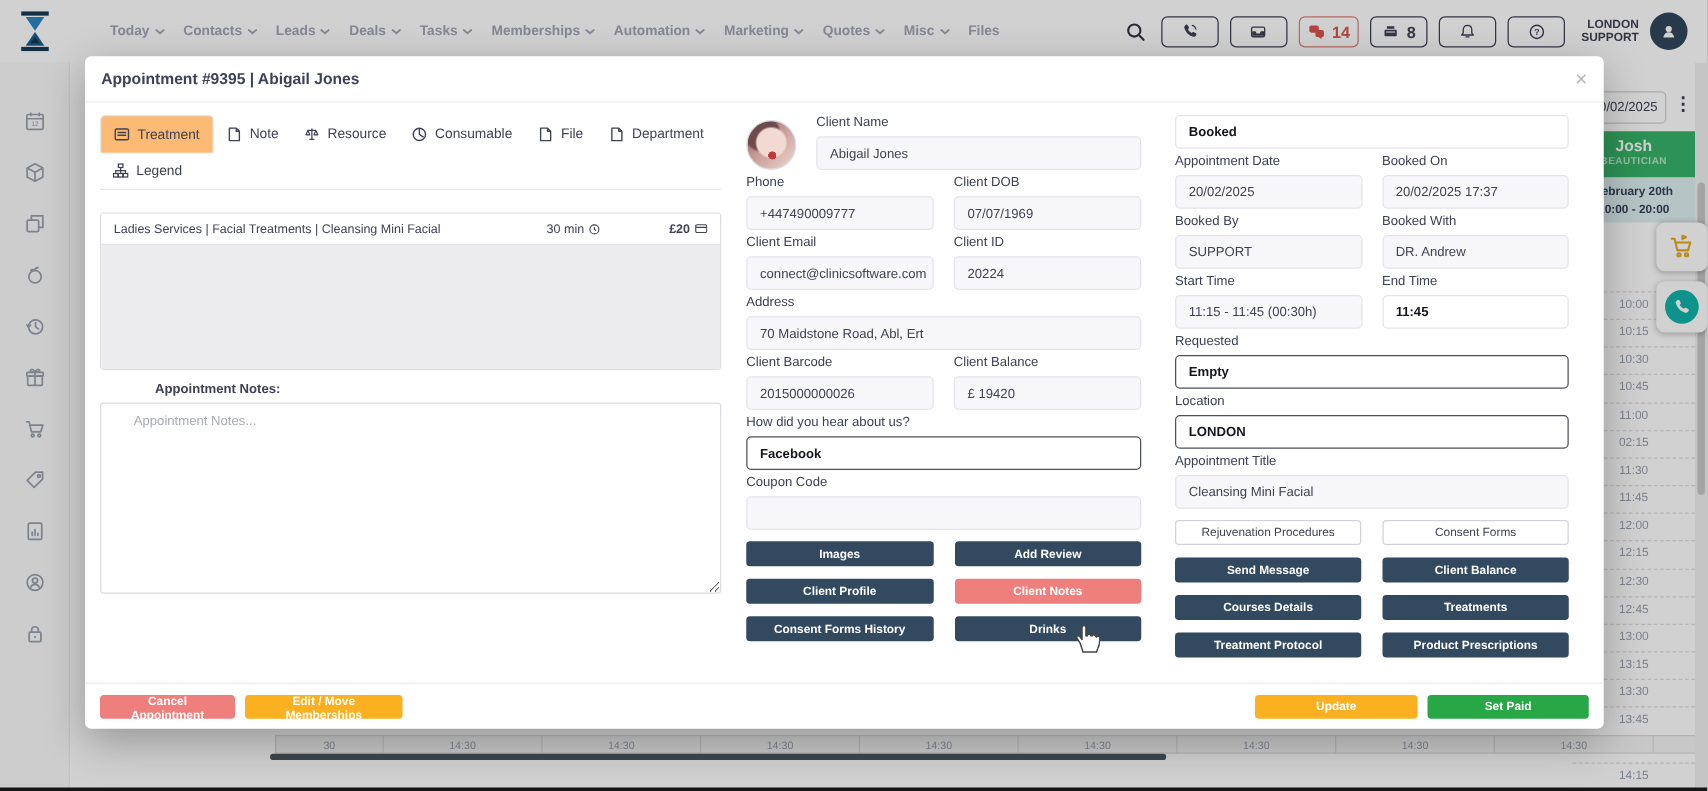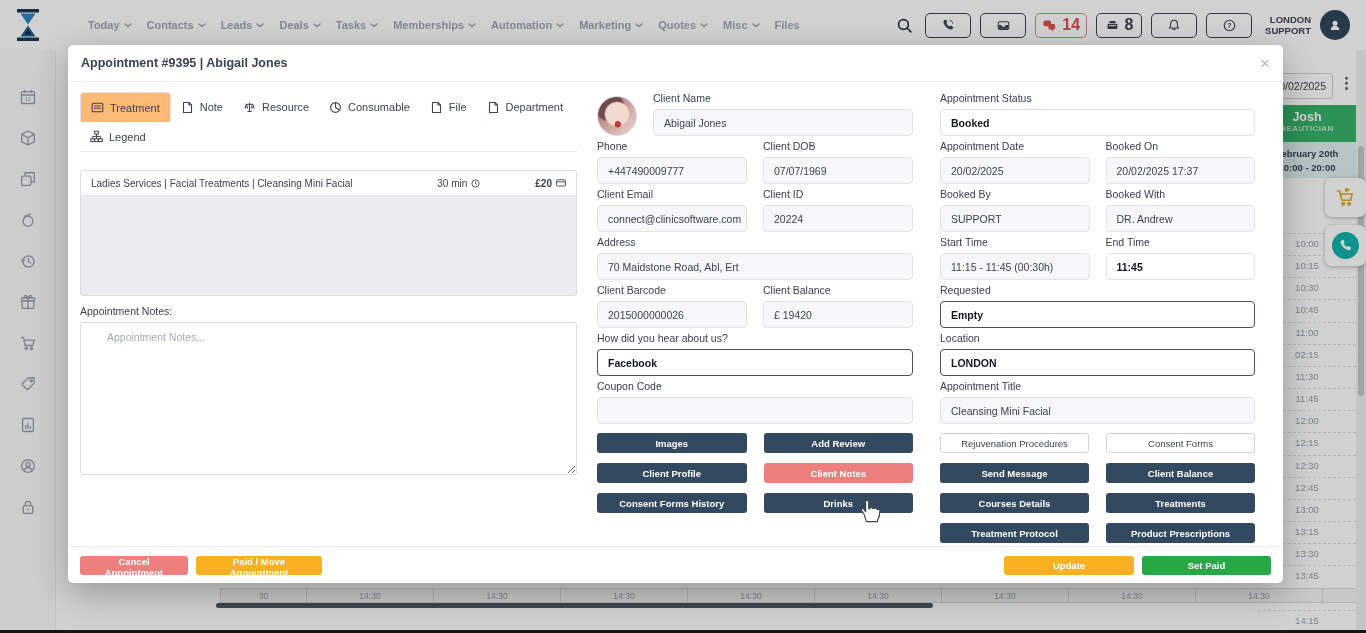--- a/index.html
+++ b/index.html
@@ -6,21 +6,21 @@
   .screen{position:relative;width:1366px;height:633px;overflow:hidden;background:#fff;
     font-family:"Liberation Sans",sans-serif;-webkit-font-smoothing:antialiased;}
   
   .topnav{position:absolute;top:0;left:0;right:0;height:50px;background:#fff;display:flex;align-items:center;z-index:1;}
   .logo{width:56px;height:50px;display:flex;align-items:center;justify-content:center;}
   .nav-items{display:flex;gap:15px;margin-left:32px;align-items:center;}
   .nav-item{font-size:11px;font-weight:700;color:#a2a6b6;display:flex;align-items:center;gap:4px;cursor:pointer;white-space:nowrap;}
   .top-right{margin-left:auto;display:flex;align-items:center;gap:9px;padding-right:16px;}
   .icon-box{height:23px;min-width:32px;border:1.4px solid #3f4254;border-radius:5px;display:flex;align-items:center;justify-content:center;gap:5px;padding:0 6px;background:#fff;cursor:pointer;}
   .icon-box.red{border-color:#dd847d;}
-  .cnt{font-size:16px;font-weight:700;color:#3f4254;}
+  .cnt{font-size:13px;font-weight:700;color:#3f4254;}
   .cnt.red{color:#d8554d;}
   .account{font-size:9.5px;font-weight:700;color:#3f4254;text-align:right;line-height:1.2;margin-left:4px;}
   .avatar-top{width:30px;height:30px;border-radius:50%;background:#31465c;display:flex;align-items:center;justify-content:center;cursor:pointer;}
   .sidebar{position:absolute;left:0;top:50px;width:56px;bottom:0;background:#fafbfc;border-right:1px solid #eceef2;
     display:flex;flex-direction:column;align-items:center;padding-top:38px;gap:23px;box-sizing:border-box;z-index:1;}
   .side-icon{width:18px;height:18px;cursor:pointer;}
   .calendar{position:absolute;left:56px;top:50px;right:0;bottom:0;background:#fff;z-index:0;}
   .date-box{position:absolute;top:23px;right:33px;width:88px;height:26px;border:1px solid #ccd0d9;border-radius:4px;
     display:flex;align-items:center;justify-content:flex-end;padding-right:6px;font-size:10.5px;color:#3f4254;box-sizing:border-box;background:#fff;}
   .kebab{position:absolute;top:24px;right:12px;font-size:15px;color:#3f4254;font-weight:700;cursor:pointer;}
@@ -56,21 +56,21 @@
   .col-right{position:absolute;left:872px;top:47px;width:315px;}
   .tabs{display:flex;flex-wrap:wrap;border-bottom:1px solid #e8e8ee;}
   .tab{display:flex;align-items:center;gap:6px;font-size:11px;color:#3f4254;padding:8px 10px;cursor:pointer;white-space:nowrap;}
   .tab.active{border:1px solid #e4e4ea;border-bottom-color:#fff;border-radius:4px 4px 0 0;margin-bottom:-1px;background:#fdba74;}
   .panel{margin-top:18px;border:1px solid #dcdce2;border-radius:3px;}
   .panel-row{height:24px;background:#fff;border-bottom:1px solid #e4e4ea;display:flex;align-items:center;padding:0 10px;font-size:10px;color:#3f4254;cursor:pointer;}
   .p-name{flex:1;}
   .p-dur{display:flex;gap:4px;align-items:center;margin-right:55px;}
   .p-price{display:flex;gap:4px;align-items:center;font-weight:700;}
   .panel-body{height:99px;background:#ececee;}
-  .notes-label{margin-top:9px;font-size:10.5px;font-weight:400;color:#3f4254;}
+  .notes-label{margin-top:9px;font-size:10.5px;font-weight:700;color:#3f4254;margin-left:44px;}
   .notes{margin-top:5px;width:100%;height:153px;border:1px solid #dcdce2;border-radius:3px;font-size:10.5px;color:#3f4254;
     padding:8px 26px;box-sizing:border-box;font-family:inherit;resize:both;outline:none;}
   .notes::placeholder{color:#a7abb5;}
   .f-label{font-size:10.5px;color:#3b4054;margin:4px 0 4px;line-height:13px;}
   .f-input{height:27px;background:#f7f7fa;border:1px solid #e3e3ea;border-radius:4px;display:flex;align-items:center;
     padding:11px 10px;font-size:10.5px;color:#3f4254;box-sizing:border-box;overflow:hidden;white-space:nowrap;}
   .f-input.white{background:#fff;}
   .f-input.bold{font-weight:700;color:#15171f;}
   .f-input.select{background:#fff;border:1.4px solid #4c505c;font-weight:700;color:#15171f;cursor:pointer;}
   .frow{display:flex;gap:16px;}
@@ -556,21 +556,20 @@
           <button class="act-btn salmon">Client Notes</button>
 
           <button class="act-btn dark">Consent Forms History</button>
 
           <button class="act-btn dark">Drinks</button>
 
       </div>
     </div>
 
     <div class="col-right">
-      <div class="f-label" style="margin-top:0">Appointment Status</div>
       <div class="f-input white bold">Booked</div>
       <div class="frow">
         <div class="fcol">
           <div class="f-label">Appointment Date</div>
           <div class="f-input">20/02/2025</div>
         </div>
         <div class="fcol">
           <div class="f-label">Booked On</div>
           <div class="f-input">20/02/2025 17:37</div>
         </div>
@@ -617,21 +616,21 @@
 
           <button class="act-btn dark">Treatment Protocol</button>
 
           <button class="act-btn dark">Product Prescriptions</button>
 
       </div>
     </div>
 
     <div class="m-footer">
       <button class="foot-btn fb-cancel">Cancel Appointment</button>
-      <button class="foot-btn fb-edit">Paid / Move Appointment</button>
+      <button class="foot-btn fb-edit">Edit / Move Memberships</button>
       <button class="foot-btn fb-update">Update</button>
       <button class="foot-btn fb-paid">Set Paid</button>
     </div>
   </section>
 
   <div class="cursor">
     <svg width="22" height="26" viewBox="0 0 16 20">
         <path d="M6 18.2L4.3 12.8C3.5 11.5 2.6 10.2 2.2 9.5c-.4-.7.1-1.4.8-1.4.5 0 1 .3 1.3.8l1.1 1.6V3c0-.7.5-1.2 1.2-1.2S7.8 2.3 7.8 3v5.2l.8.1c.1-.6.6-1 1.2-1 .5 0 1 .3 1.1.9l.7.1c.2-.4.6-.7 1.1-.7.6 0 1 .4 1.2 1.1l.5.2c.2-.3.5-.4.9-.4.7 0 1.1.5 1.1 1.2 0 2.5-.5 4.6-1.3 6.3-.3.6-.6 1.3-.7 2.2z" fill="#fff" stroke="#444" stroke-width=".9" stroke-linejoin="round"></path>
       </svg>
   </div>

